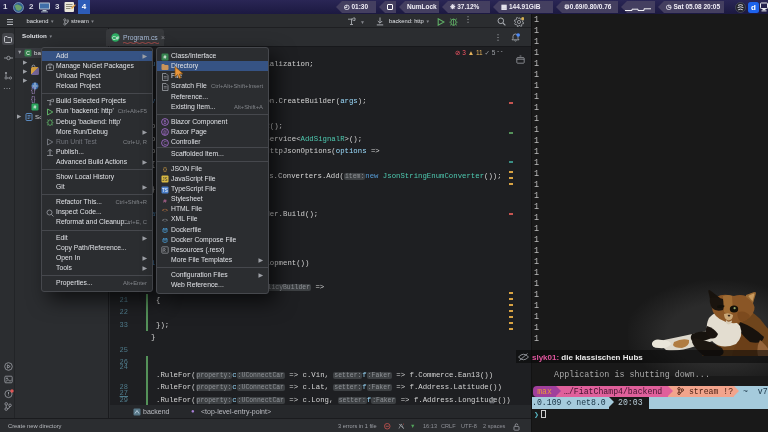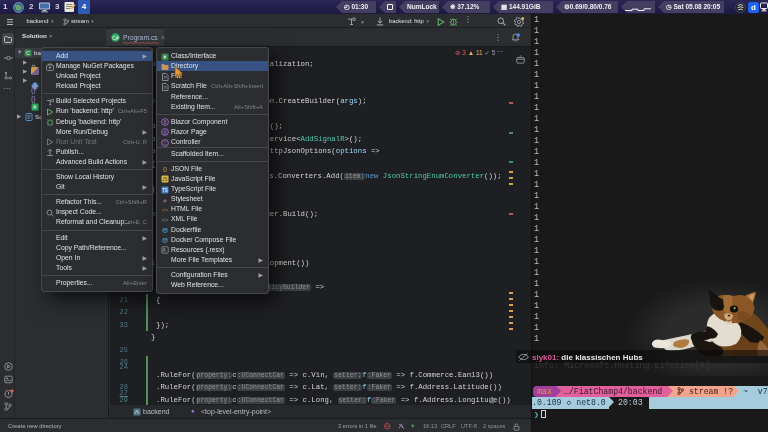--- a/index.html
+++ b/index.html
@@ -403,21 +403,21 @@
     <path d="M92 30 Q100 28 104 34 Q101 40 94 39 Q90 34 92 30 Z" fill="#7c4a1e"></path>
   </svg>
 
   <div class="abs" style="left:-16px;top:336px;width:253px;height:13px;background:rgba(8,8,8,0.55);"></div>
   <svg class="abs" style="left:-14px;top:339px;" width="11" height="8" viewBox="0 0 11 8">
       <path d="M0.5 4 Q5.5 -1.5 10.5 4 Q5.5 9.5 0.5 4 Z" fill="none" stroke="#8a8d92" stroke-width="1"></path>
       <path d="M1.5 7.5 L9.5 0.5" stroke="#8a8d92" stroke-width="1"></path>
     </svg>
   <div class="abs" style="left:0px;top:338.5px;font-size:8px;font-weight:bold;color:#e8e8e8;"><span style="color:#e0569e;">slyk01:</span> die klassischen Hubs</div>
 
-  <div class="trow" style="top:347px;color:#363636;">info: Microsoft.Hosting.Lifetime[0]</div>
+  <div class="trow" style="top:355.5px;color:#a9a9a9;">    Application is shutting down...</div>
 
   <div class="abs" style="left:1px;top:371.5px;width:23px;height:11.5px;background:#a03f9b;border-radius:4px 0 0 4px;color:#e8983f;font-family:'Liberation Mono',monospace;font-size:8.2px;line-height:11.5px;text-align:center;">max</div>
   <div class="abs" style="left:24px;top:371.5px;width:112px;height:11.5px;background:#e0609b;color:#41132e;font-family:'Liberation Mono',monospace;font-size:8.2px;line-height:11.5px;padding-left:8px;white-space:nowrap;overflow:hidden;">…/FiatChamp4/backend</div>
   <div class="abs" style="left:24px;top:371.5px;width:0;height:0;border-top:5.75px solid transparent;border-bottom:5.75px solid transparent;border-left:5px solid #a03f9b;"></div>
   <div class="abs" style="left:136px;top:371.5px;width:66px;height:11.5px;background:#f2a48c;color:#4a1d10;font-family:'Liberation Mono',monospace;font-size:8.2px;line-height:11.5px;padding-left:9px;white-space:nowrap;overflow:hidden;"><svg width="7" height="8" viewBox="0 0 7 8" style="vertical-align:-1px;">
         <circle cx="2" cy="1.7" r="1.2" fill="none" stroke="#4a1d10" stroke-width="0.9"></circle>
         <circle cx="5.3" cy="3" r="1.2" fill="none" stroke="#4a1d10" stroke-width="0.9"></circle>
         <circle cx="2" cy="6.3" r="1.2" fill="none" stroke="#4a1d10" stroke-width="0.9"></circle>
         <path d="M2 2.9 V5.1 M5.1 4.1 Q4.6 5.7 3.1 6" stroke="#4a1d10" stroke-width="0.9" fill="none"></path>
       </svg> stream !?</div>

